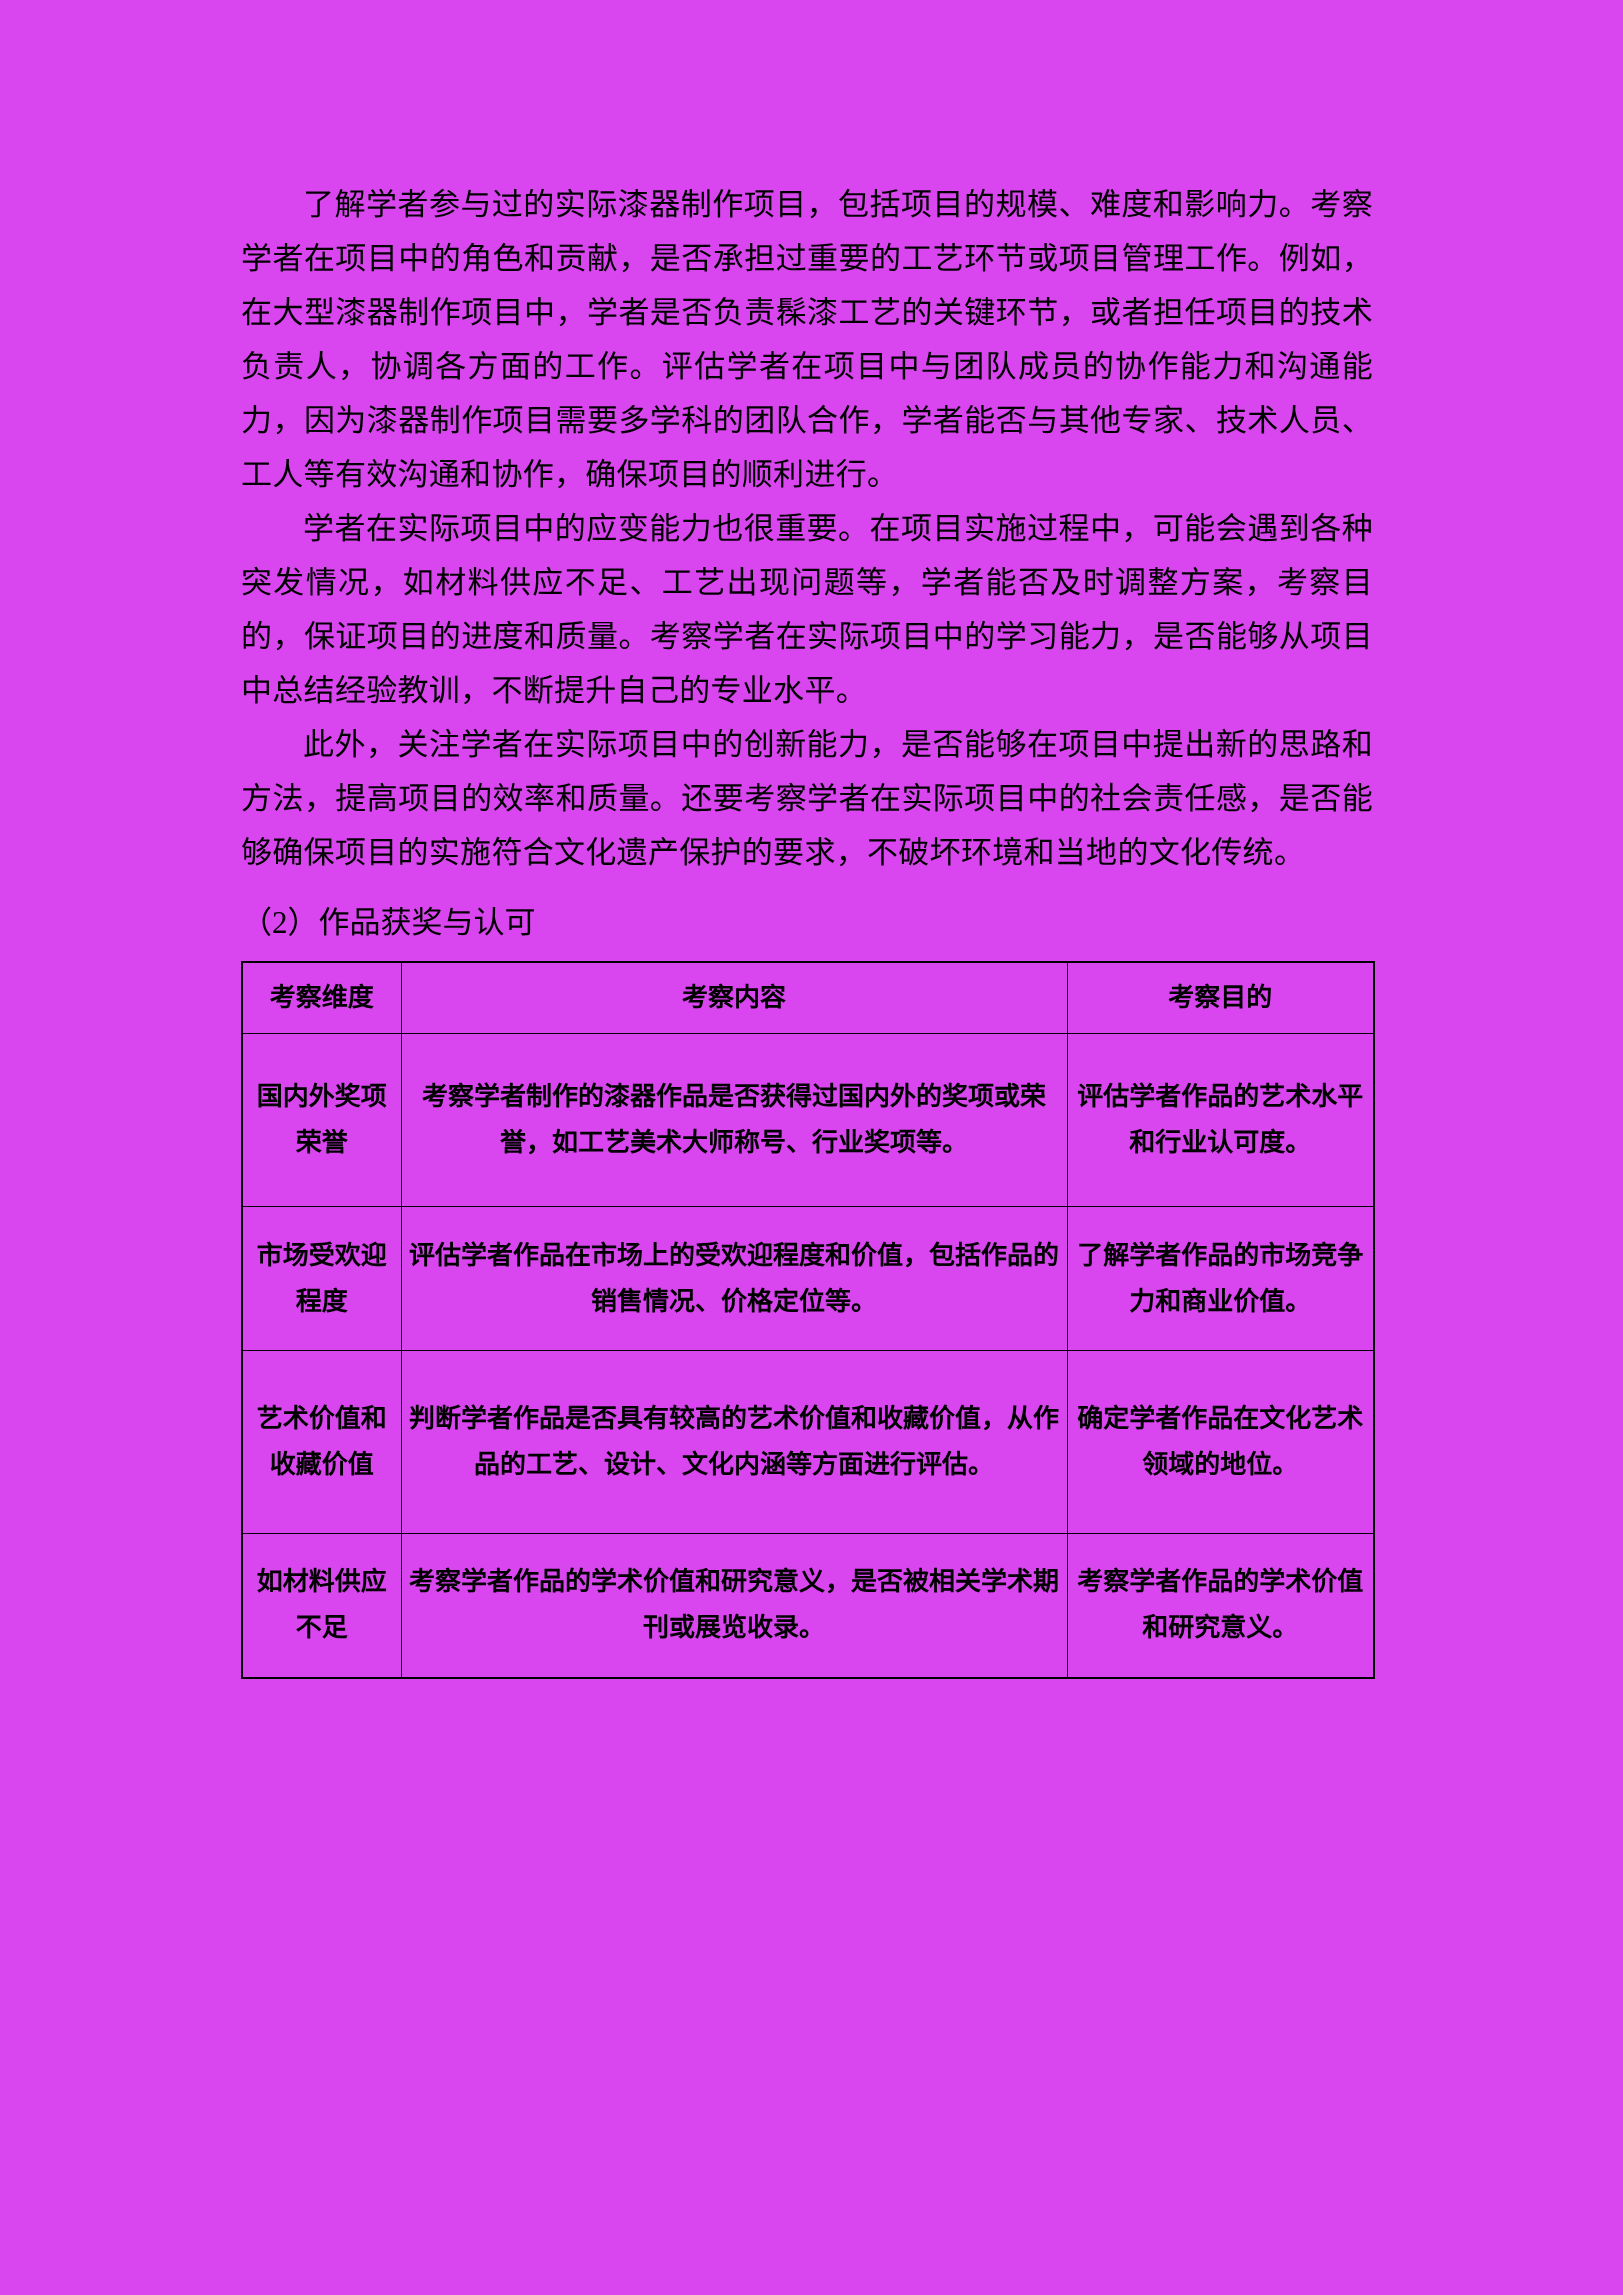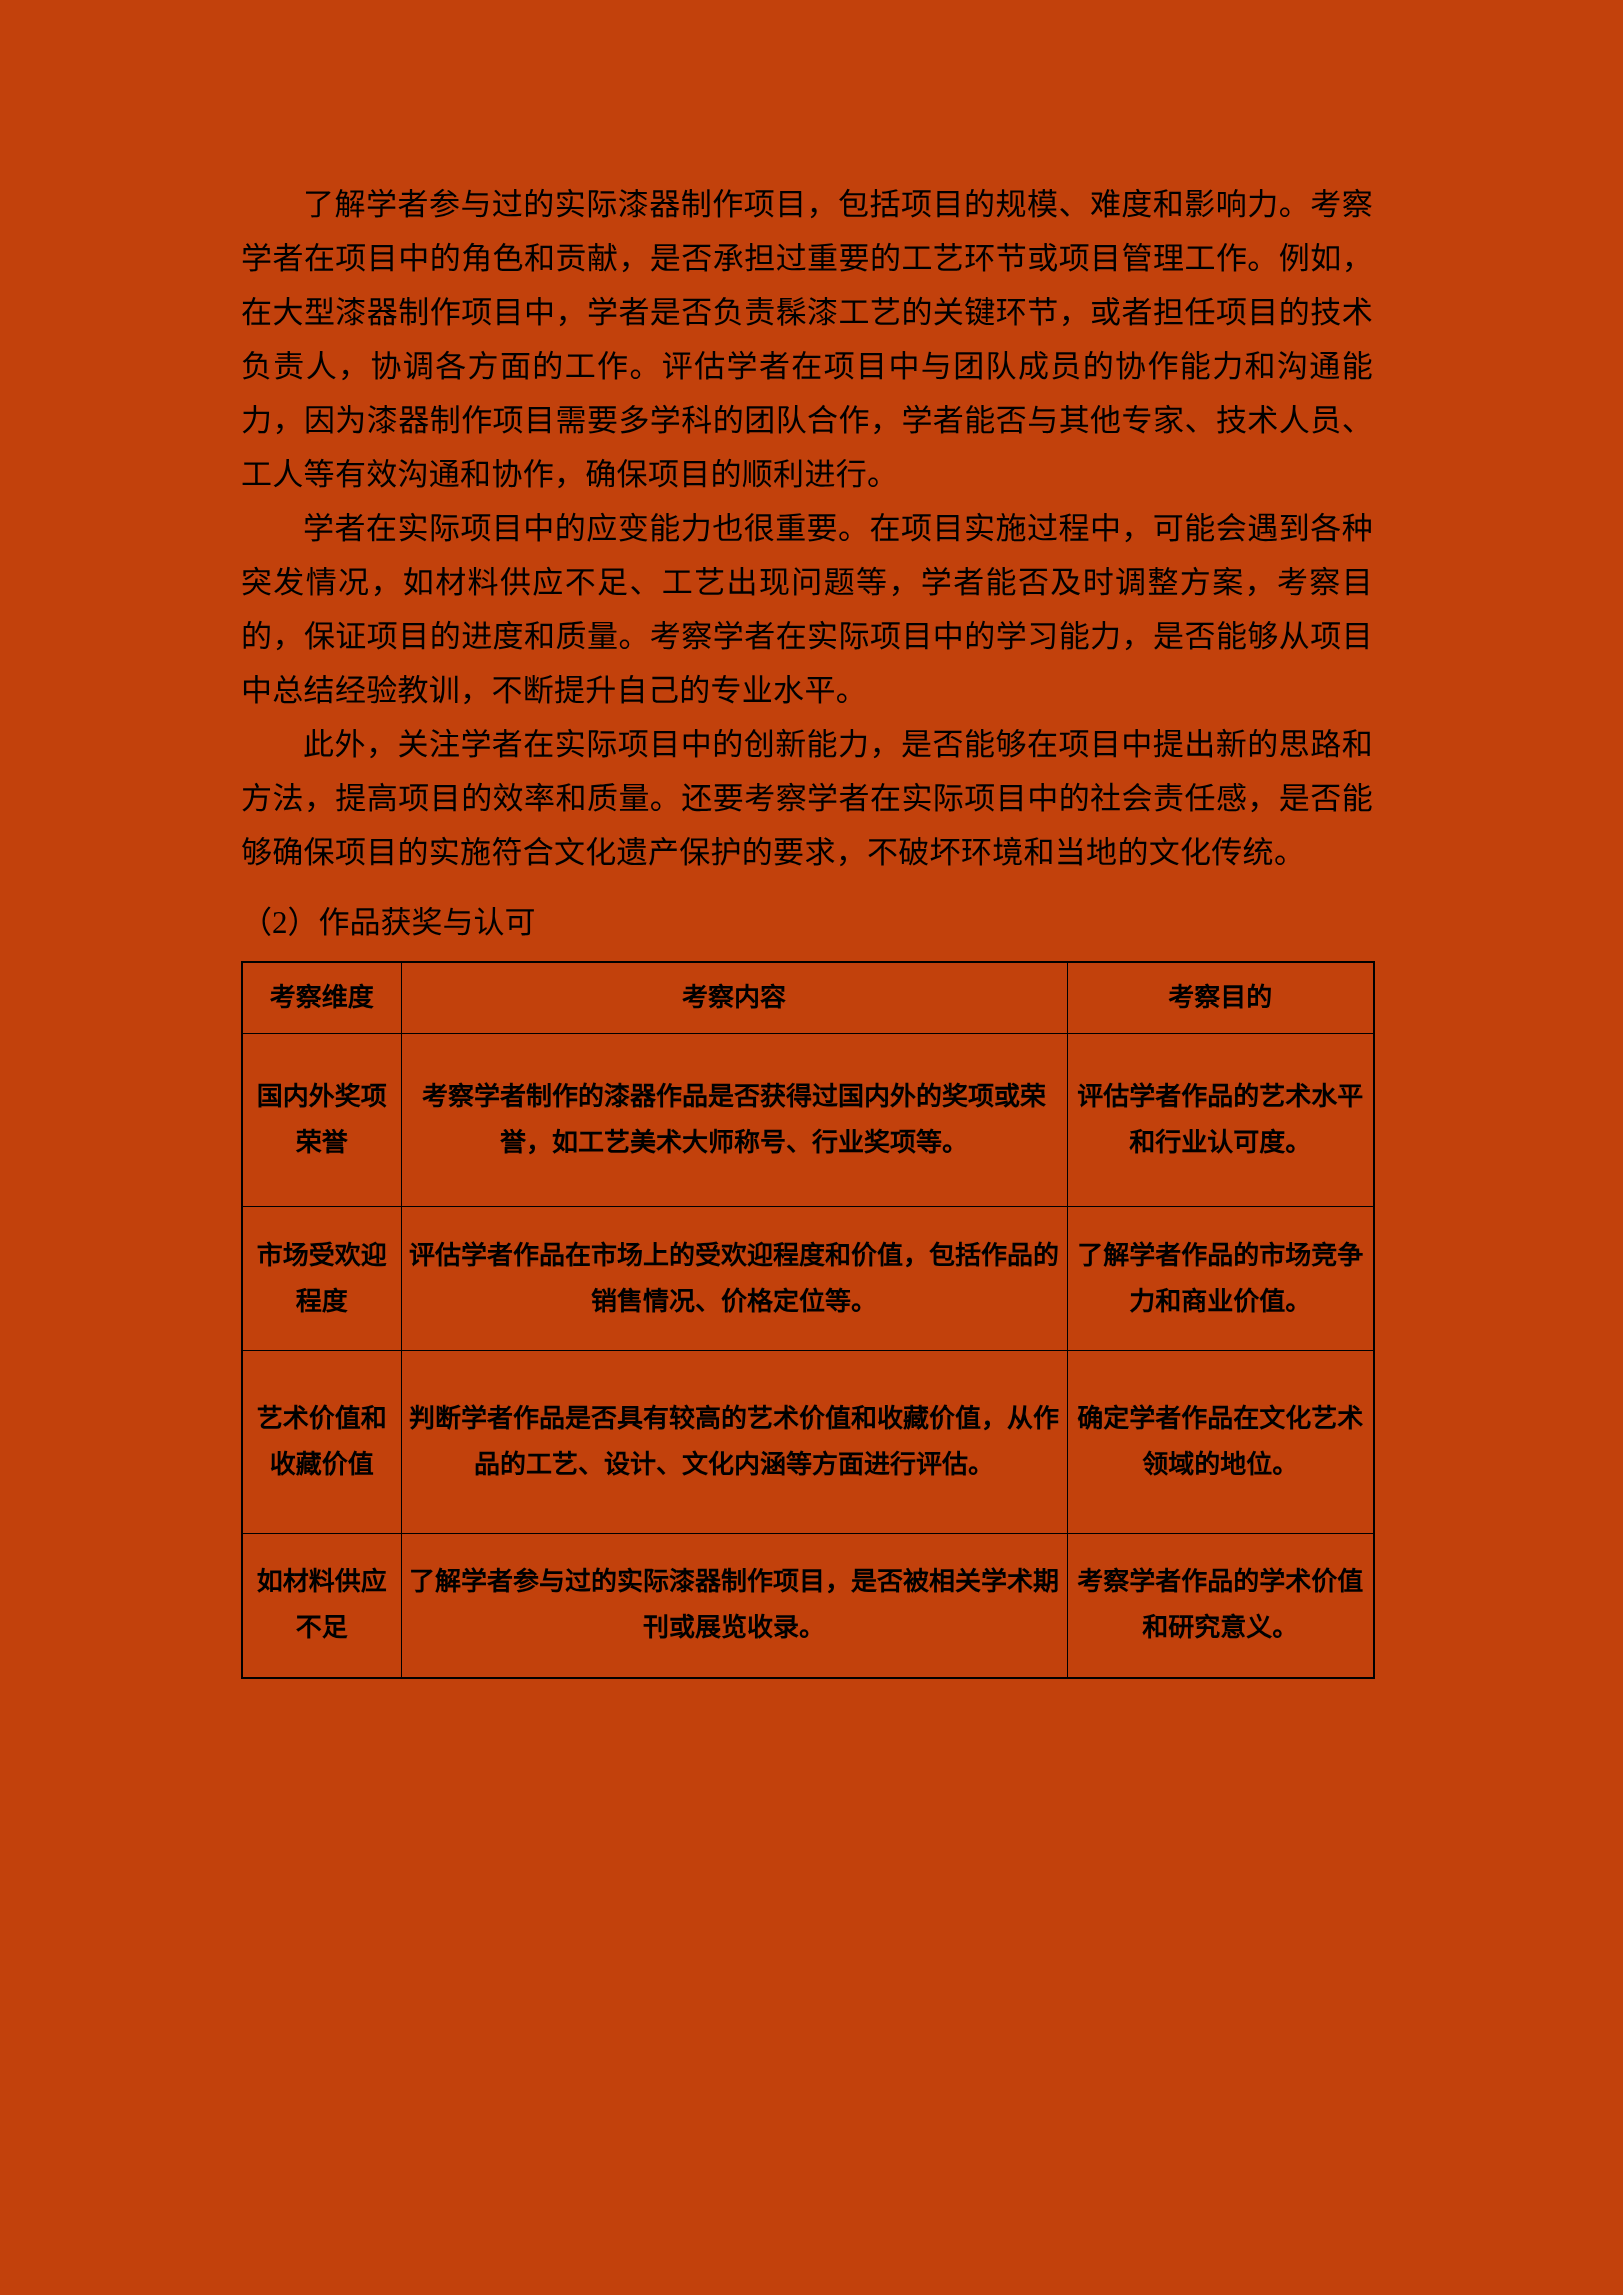--- a/index.html
+++ b/index.html
@@ -9,21 +9,21 @@
     background: #ffffff;
   }
   body {
     font-family: "Liberation Serif", "DejaVu Serif", serif;
     color: #000000;
   }
   .page {
     position: relative;
     width: 1623px;
     height: 2295px;
-    background: #c2410c;
+    background: #d946ef;
     box-sizing: border-box;
     padding: 0;
     overflow: hidden;
   }
   .content {
     position: absolute;
     left: 241px;
     top: 178px;
     width: 1132px;
   }
@@ -114,21 +114,21 @@
           <td class="cell-content">评估学者作品在市场上的受欢迎程度和价值，包括作品的销售情况、价格定位等。</td>
           <td class="cell-purpose">了解学者作品的市场竞争力和商业价值。</td>
         </tr>
         <tr class="row-big">
           <td class="cell-dim">艺术价值和收藏价值</td>
           <td class="cell-content">判断学者作品是否具有较高的艺术价值和收藏价值，从作品的工艺、设计、文化内涵等方面进行评估。</td>
           <td class="cell-purpose">确定学者作品在文化艺术领域的地位。</td>
         </tr>
         <tr class="row-mid">
           <td class="cell-dim">如材料供应不足</td>
-          <td class="cell-content">了解学者参与过的实际漆器制作项目，是否被相关学术期刊或展览收录。</td>
+          <td class="cell-content">考察学者作品的学术价值和研究意义，是否被相关学术期刊或展览收录。</td>
           <td class="cell-purpose">考察学者作品的学术价值和研究意义。</td>
         </tr>
       </tbody>
     </table>
 
   </div>
 </div>
 
 
 </body></html>

